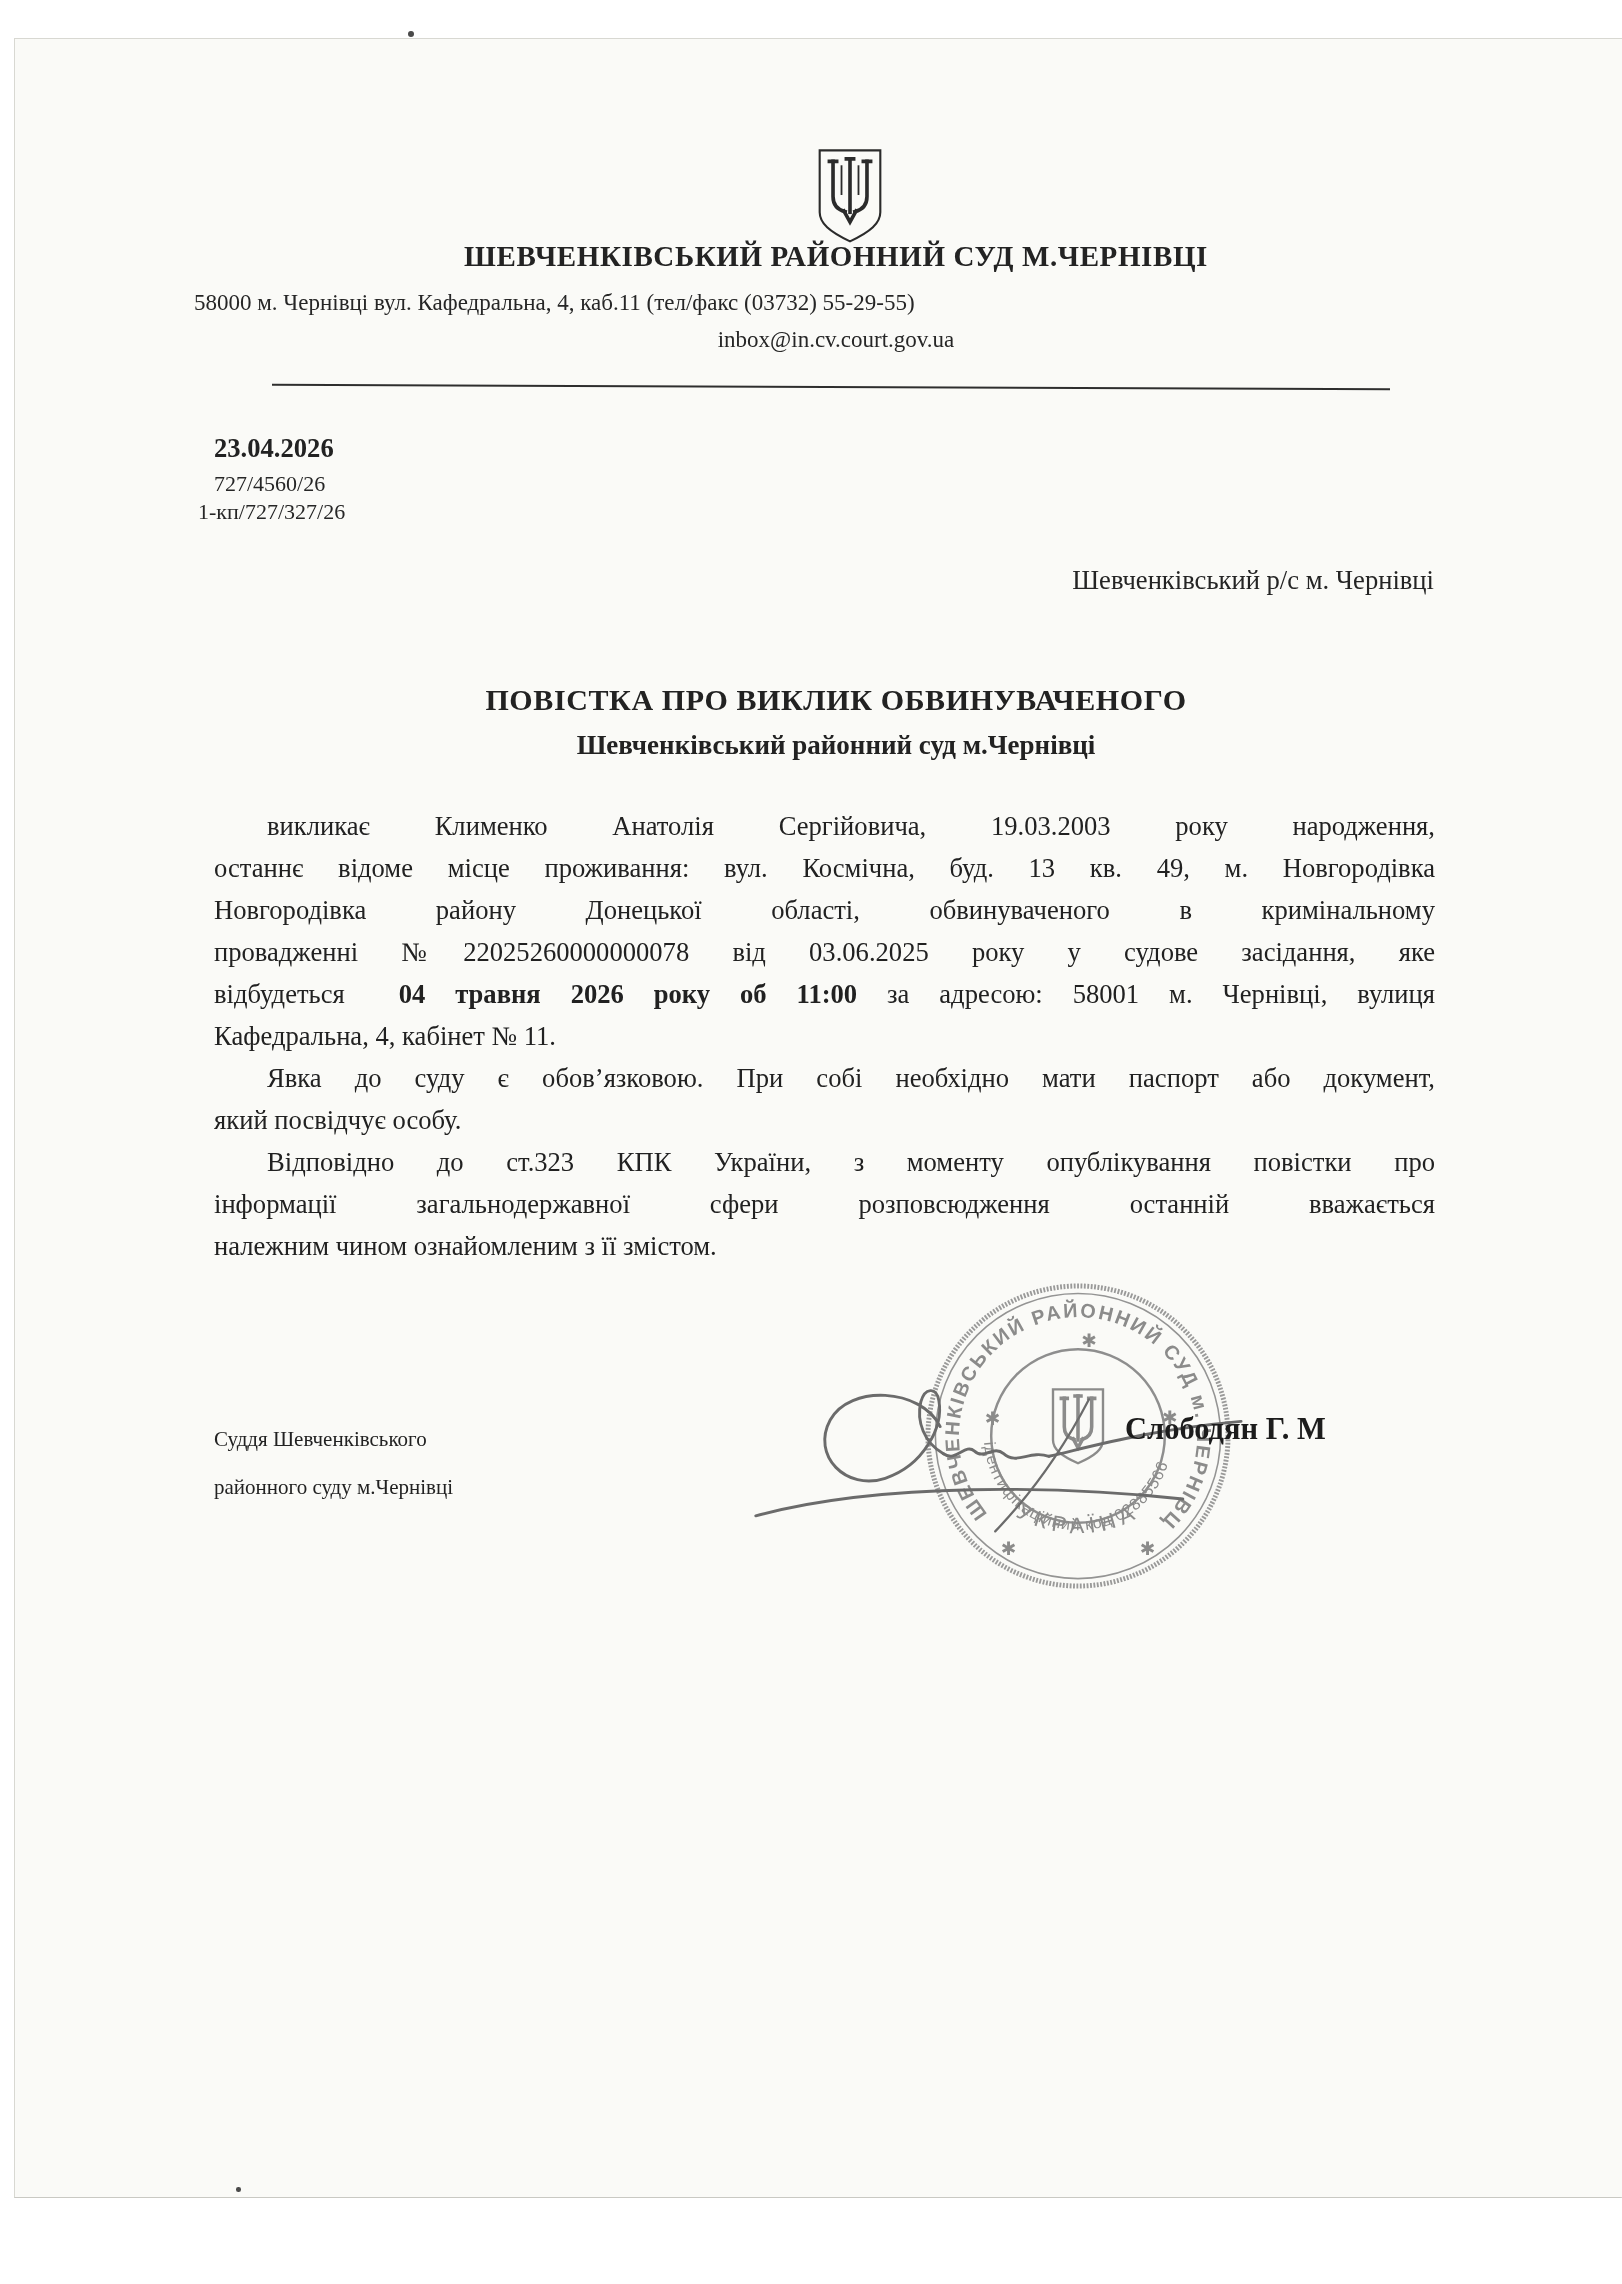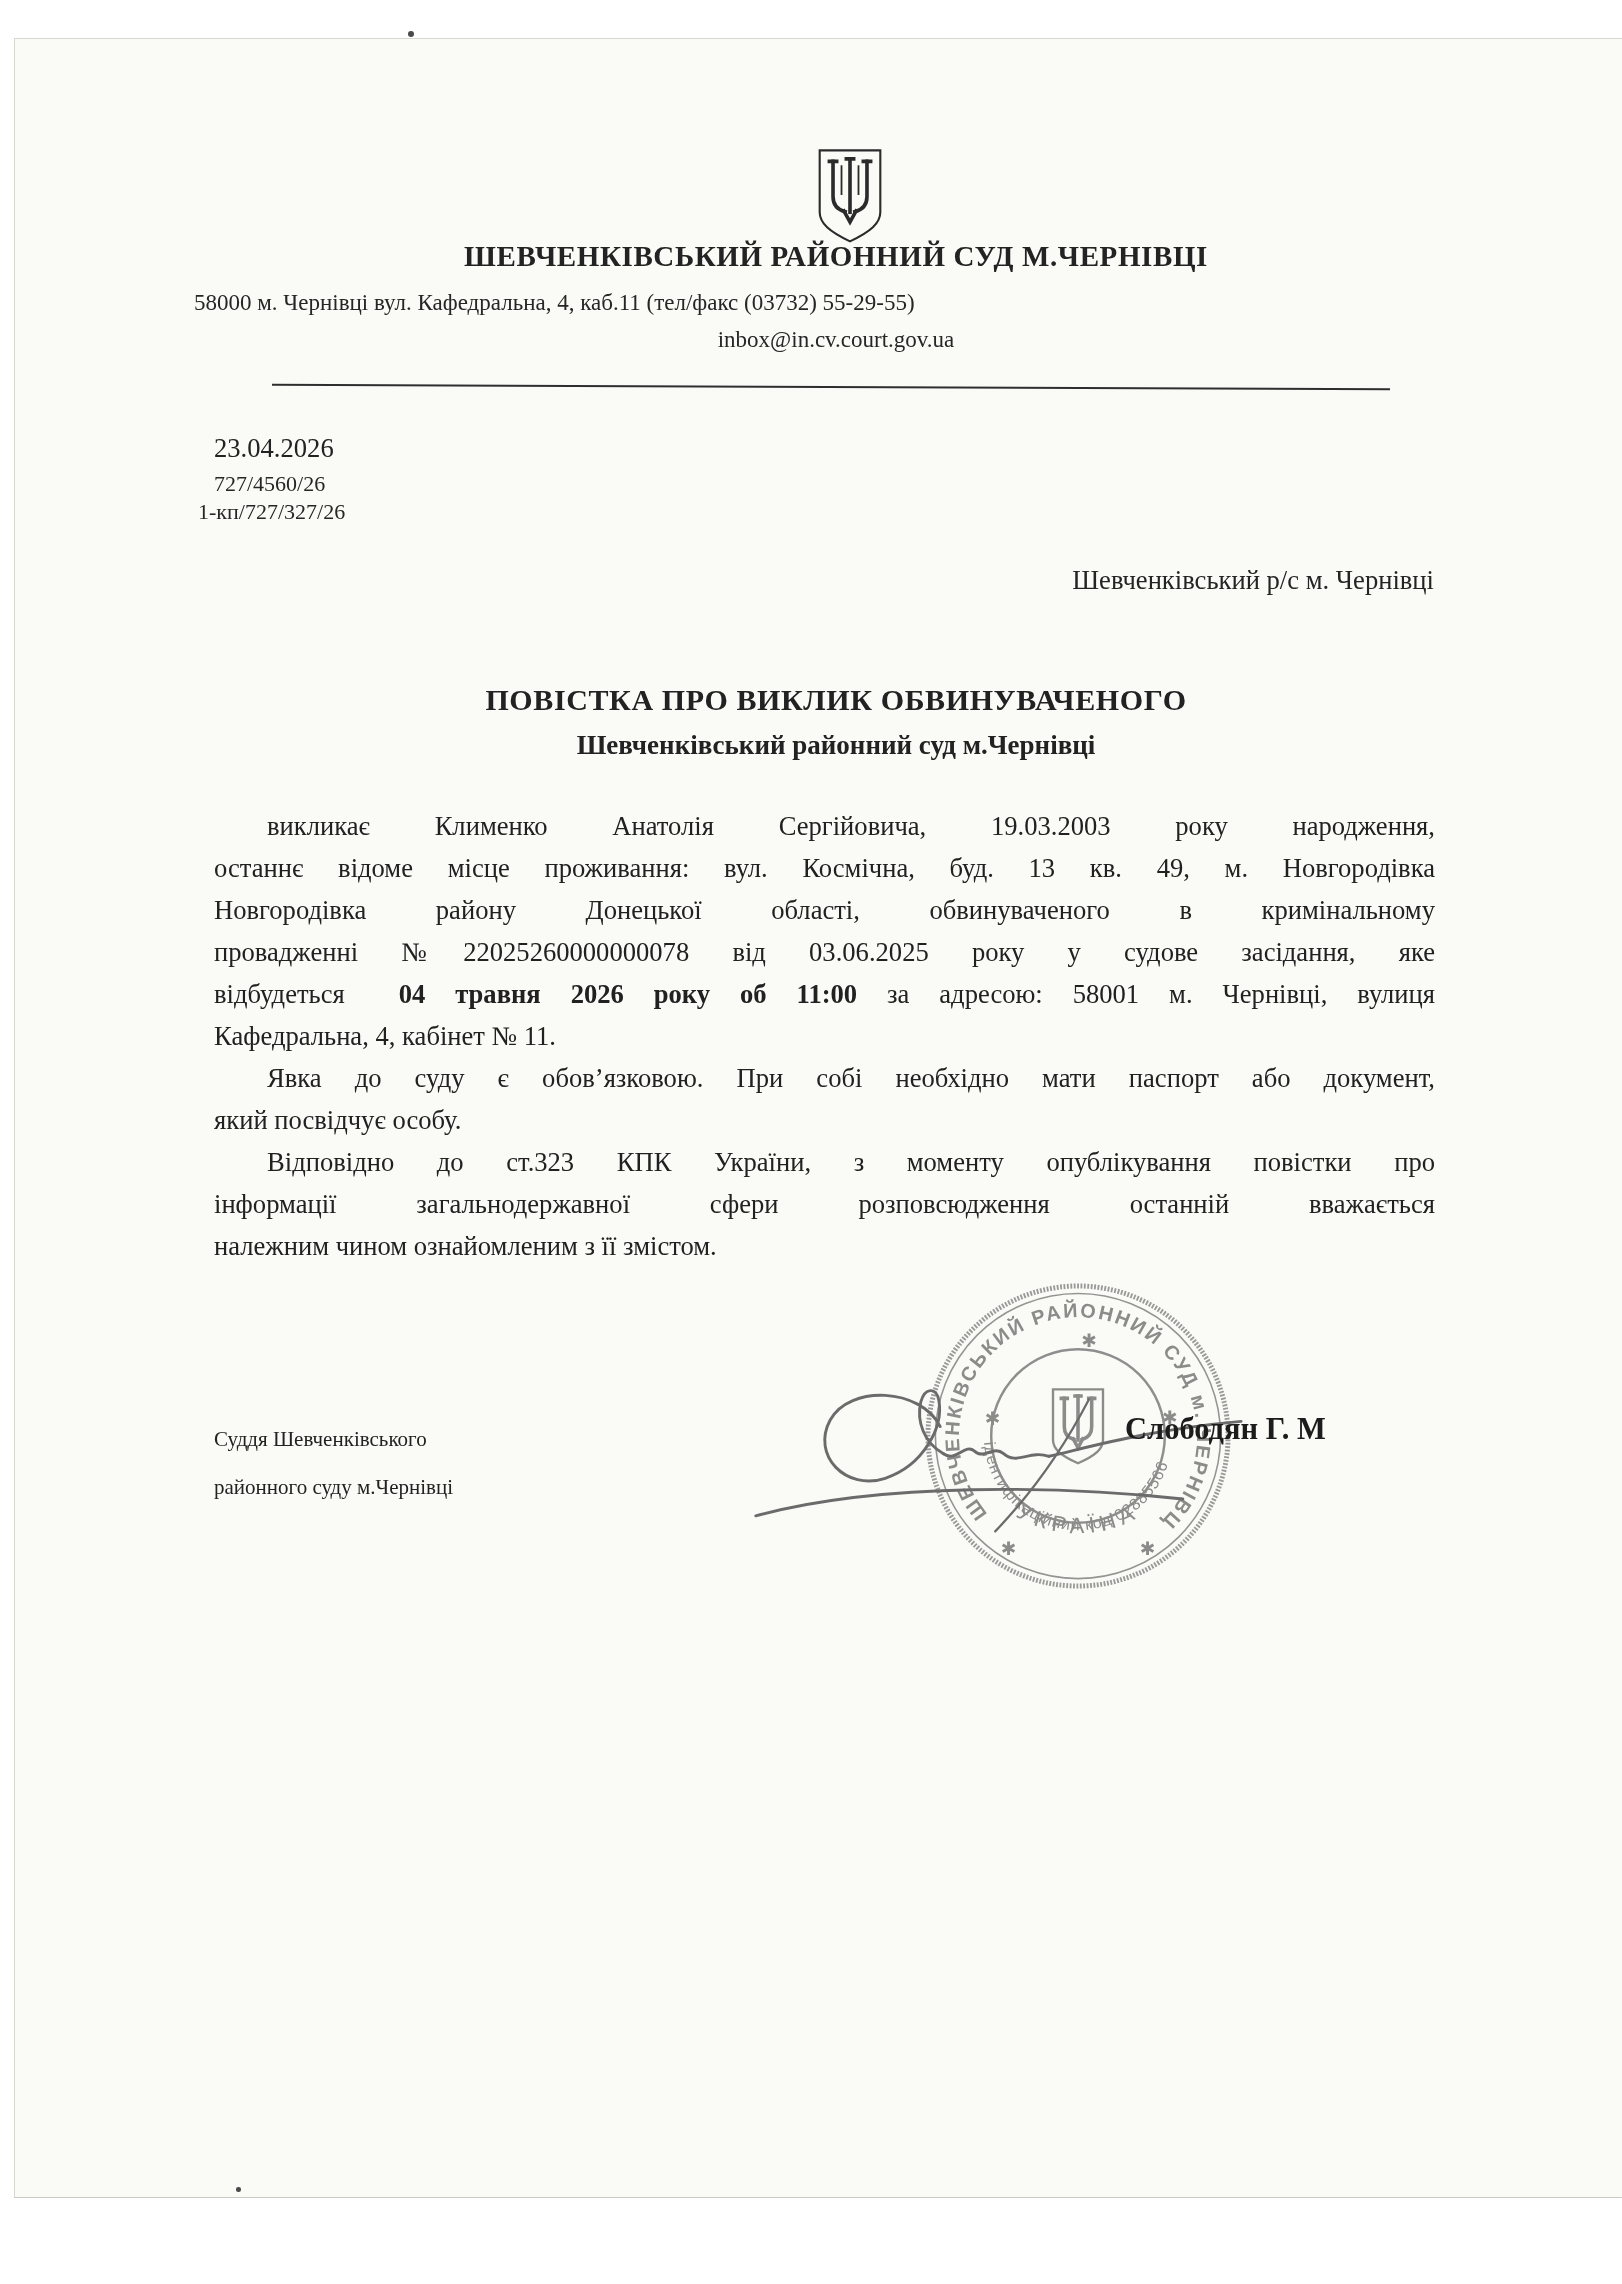--- a/index.html
+++ b/index.html
@@ -33,21 +33,21 @@
   .court-email {
     position:absolute; left:194px; width:1284px; top:327px;
     text-align:center; font-size:23px; color:#262626;
   }
   .rule {
     position:absolute; left:272px; top:386px; width:1118px; height:1.9px;
     background:#2e2e2e; transform:rotate(0.22deg);
   }
 
   
-  .doc-date { position:absolute; left:214px; top:433px; font-size:26.6px; font-weight:normal; color:#222; }
+  .doc-date { position:absolute; left:214px; top:433px; font-size:26.6px; font-weight:bold; color:#222; }
   .case-no  { position:absolute; left:214px; top:471px; font-size:22px; color:#262626; }
   .proc-no  { position:absolute; left:198px; top:499px; font-size:22px; color:#262626; }
   .recipient {
     position:absolute; right:188px; top:565px; font-size:26.6px; color:#242424;
   }
 
   
   .title1 {
     position:absolute; left:194px; width:1284px; top:683px;
     text-align:center; font-weight:bold; font-size:30px; letter-spacing:0.6px; color:#222;

